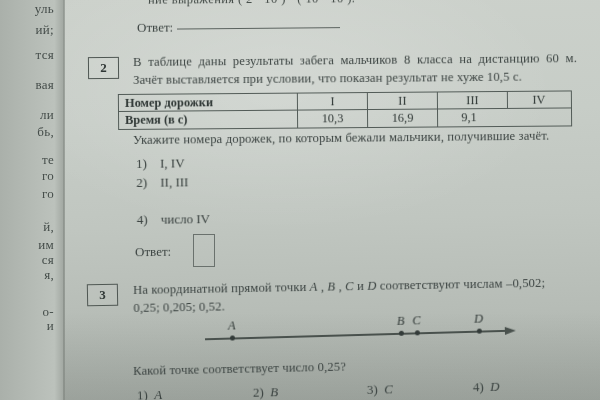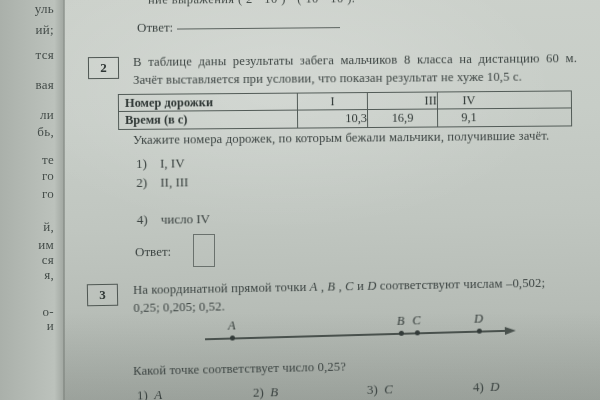--- a/index.html
+++ b/index.html
@@ -97,26 +97,27 @@
 
   <div class="pos para txt" style="left:133px;top:54px;width:444px;transform:rotate(-0.5deg);transform-origin:left top;">
     <div class="just">В таблице даны результаты забега мальчиков 8 класса на дистанцию 60 м.</div>
     <div>Зачёт выставляется при условии, что показан результат не хуже 10,5 с.</div>
   </div>
 
   <div id="rtable">
       <div class="trow">
         <div class="tcell tlabel">Номер дорожки</div>
         <div class="tcell tval" style="width: 70px;">I</div>
-        <div class="tcell tval" style="width: 70px; text-align: right;">III</div>
+        <div class="tcell tval" style="width: 70px;">II</div>
+        <div class="tcell tval" style="width: 70px;">III</div>
         <div class="tcell tval" style="width: 63px;">IV</div>
       </div>
       <div class="trow">
         <div class="tcell tlabel">Время (в с)</div>
-        <div class="tcell tval" style="width: 70px; text-align: right;">10,3</div>
+        <div class="tcell tval" style="width: 70px;">10,3</div>
         <div class="tcell tval" style="width: 70px;">16,9</div>
         <div class="tcell tval" style="width: 63px;">9,1</div>
       </div>
     </div>
 
   <div class="pos para txt" style="left:133px;top:132px;width:444px;transform:rotate(-0.6deg);transform-origin:left top;">Укажите номера дорожек, по которым бежали мальчики, получившие зачёт.</div>
 
   <div class="pos" style="left:136px;top:156px;width:220px;height:75px;transform:rotate(-0.7deg);transform-origin:left top;filter:blur(.3px);" id="options2">
       <div class="optrow" style="top: 0px;"><span class="optnum">1)</span><span>I, IV</span></div>
       <div class="optrow" style="top: 19px;"><span class="optnum">2)</span><span>II, III</span></div>

